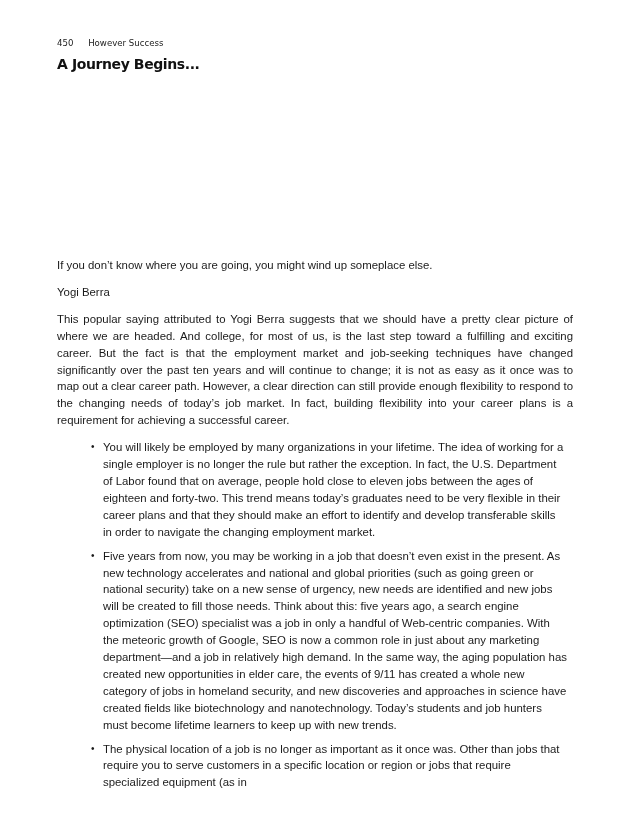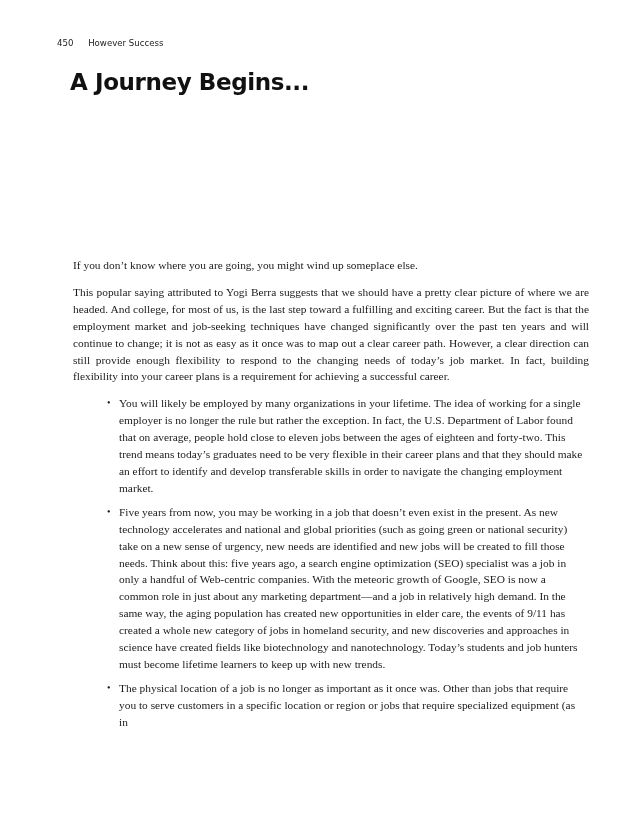--- a/index.html
+++ b/index.html
@@ -27,41 +27,41 @@
       font-family: "DejaVu Sans", sans-serif;
       font-size: 8.6px;
       color: #222;
       white-space: nowrap;
     }
     .running-header .page-num { margin-right: 12px; }
     .title {
       position: absolute;
       top: 56px;
       left: 0;
-      margin: 13px;
+      margin: 0;
       font-family: "DejaVu Sans", sans-serif;
       font-weight: bold;
-      font-size: 23px;
+      font-size: 14px;
       letter-spacing: -0.4px;
       color: #111;
       white-space: nowrap;
     }
     .image-placeholder {
       position: absolute;
       top: 92px;
       left: 0;
       width: 516px;
       height: 160px;
     }
     .body-text {
       position: absolute;
       top: 257px;
-      left: 16px;
+      left: 0;
       width: 516px;
-      font-family: Liberation Serif, serif;
+      font-family: Liberation Sans, sans-serif;
       font-size: 11.4px;
       line-height: 16.9px;
       color: #1a1a1a;
     }
     .body-text p {
       margin: 0 0 10px 0;
     }
     .body-text p.justify {
       text-align: justify;
     }
@@ -91,20 +91,21 @@
     <span class="page-num">450</span>
     <span>However Success</span>
   </div>
 
   <h1 class="title">A Journey Begins...</h1>
 
   <div class="image-placeholder"></div>
 
   <div class="body-text">
     <p>If you don’t know where you are going, you might wind up someplace else.</p>
+    <p>Yogi Berra</p>
     <p class="justify">This popular saying attributed to Yogi Berra suggests that we should have a pretty clear picture of where we are headed. And college, for most of us, is the last step toward a fulfilling and exciting career. But the fact is that the employment market and job-seeking techniques have changed significantly over the past ten years and will continue to change; it is not as easy as it once was to map out a clear career path. However, a clear direction can still provide enough flexibility to respond to the changing needs of today’s job market. In fact, building flexibility into your career plans is a requirement for achieving a successful career.</p>
 
     <ul class="bullets">
       <li>
         <span class="bullet">•</span>
         <span>You will likely be employed by many organizations in your lifetime. The idea of working for a single employer is no longer the rule but rather the exception. In fact, the U.S. Department of Labor found that on average, people hold close to eleven jobs between the ages of eighteen and forty-two. This trend means today’s graduates need to be very flexible in their career plans and that they should make an effort to identify and develop transferable skills in order to navigate the changing employment market.</span>
       </li>
       <li>
         <span class="bullet">•</span>
         <span>Five years from now, you may be working in a job that doesn’t even exist in the present. As new technology accelerates and national and global priorities (such as going green or national security) take on a new sense of urgency, new needs are identified and new jobs will be created to fill those needs. Think about this: five years ago, a search engine optimization (SEO) specialist was a job in only a handful of Web-centric companies. With the meteoric growth of Google, SEO is now a common role in just about any marketing department—and a job in relatively high demand. In the same way, the aging population has created new opportunities in elder care, the events of 9/11 has created a whole new category of jobs in homeland security, and new discoveries and approaches in science have created fields like biotechnology and nanotechnology. Today’s students and job hunters must become lifetime learners to keep up with new trends.</span>

